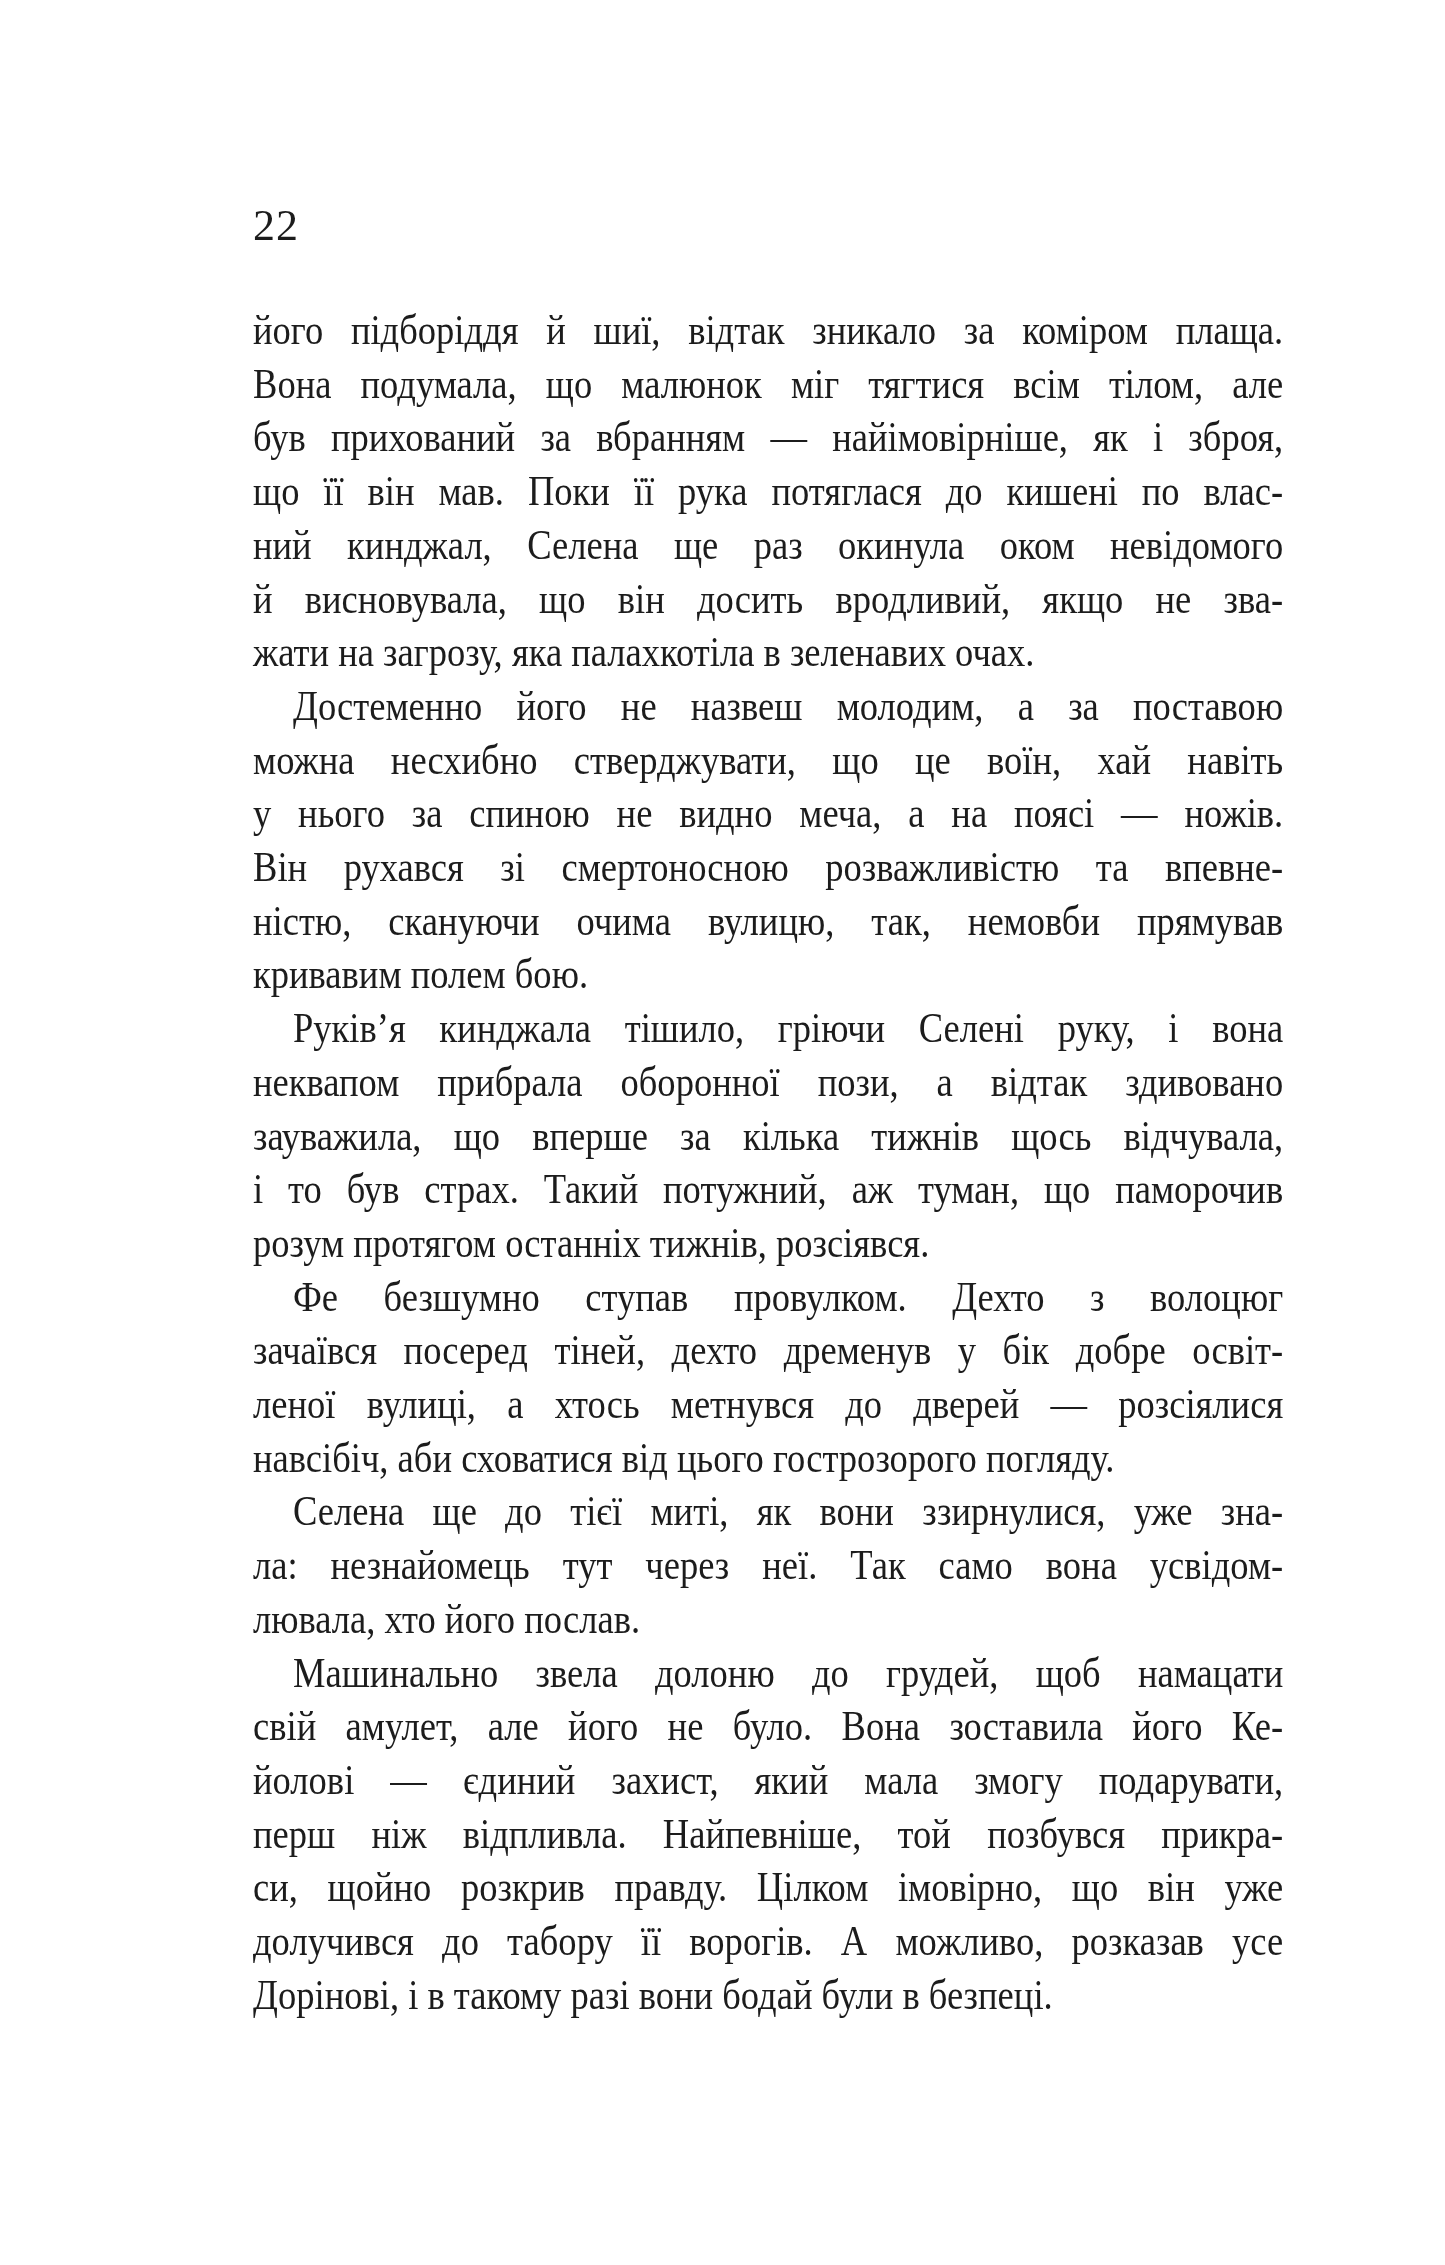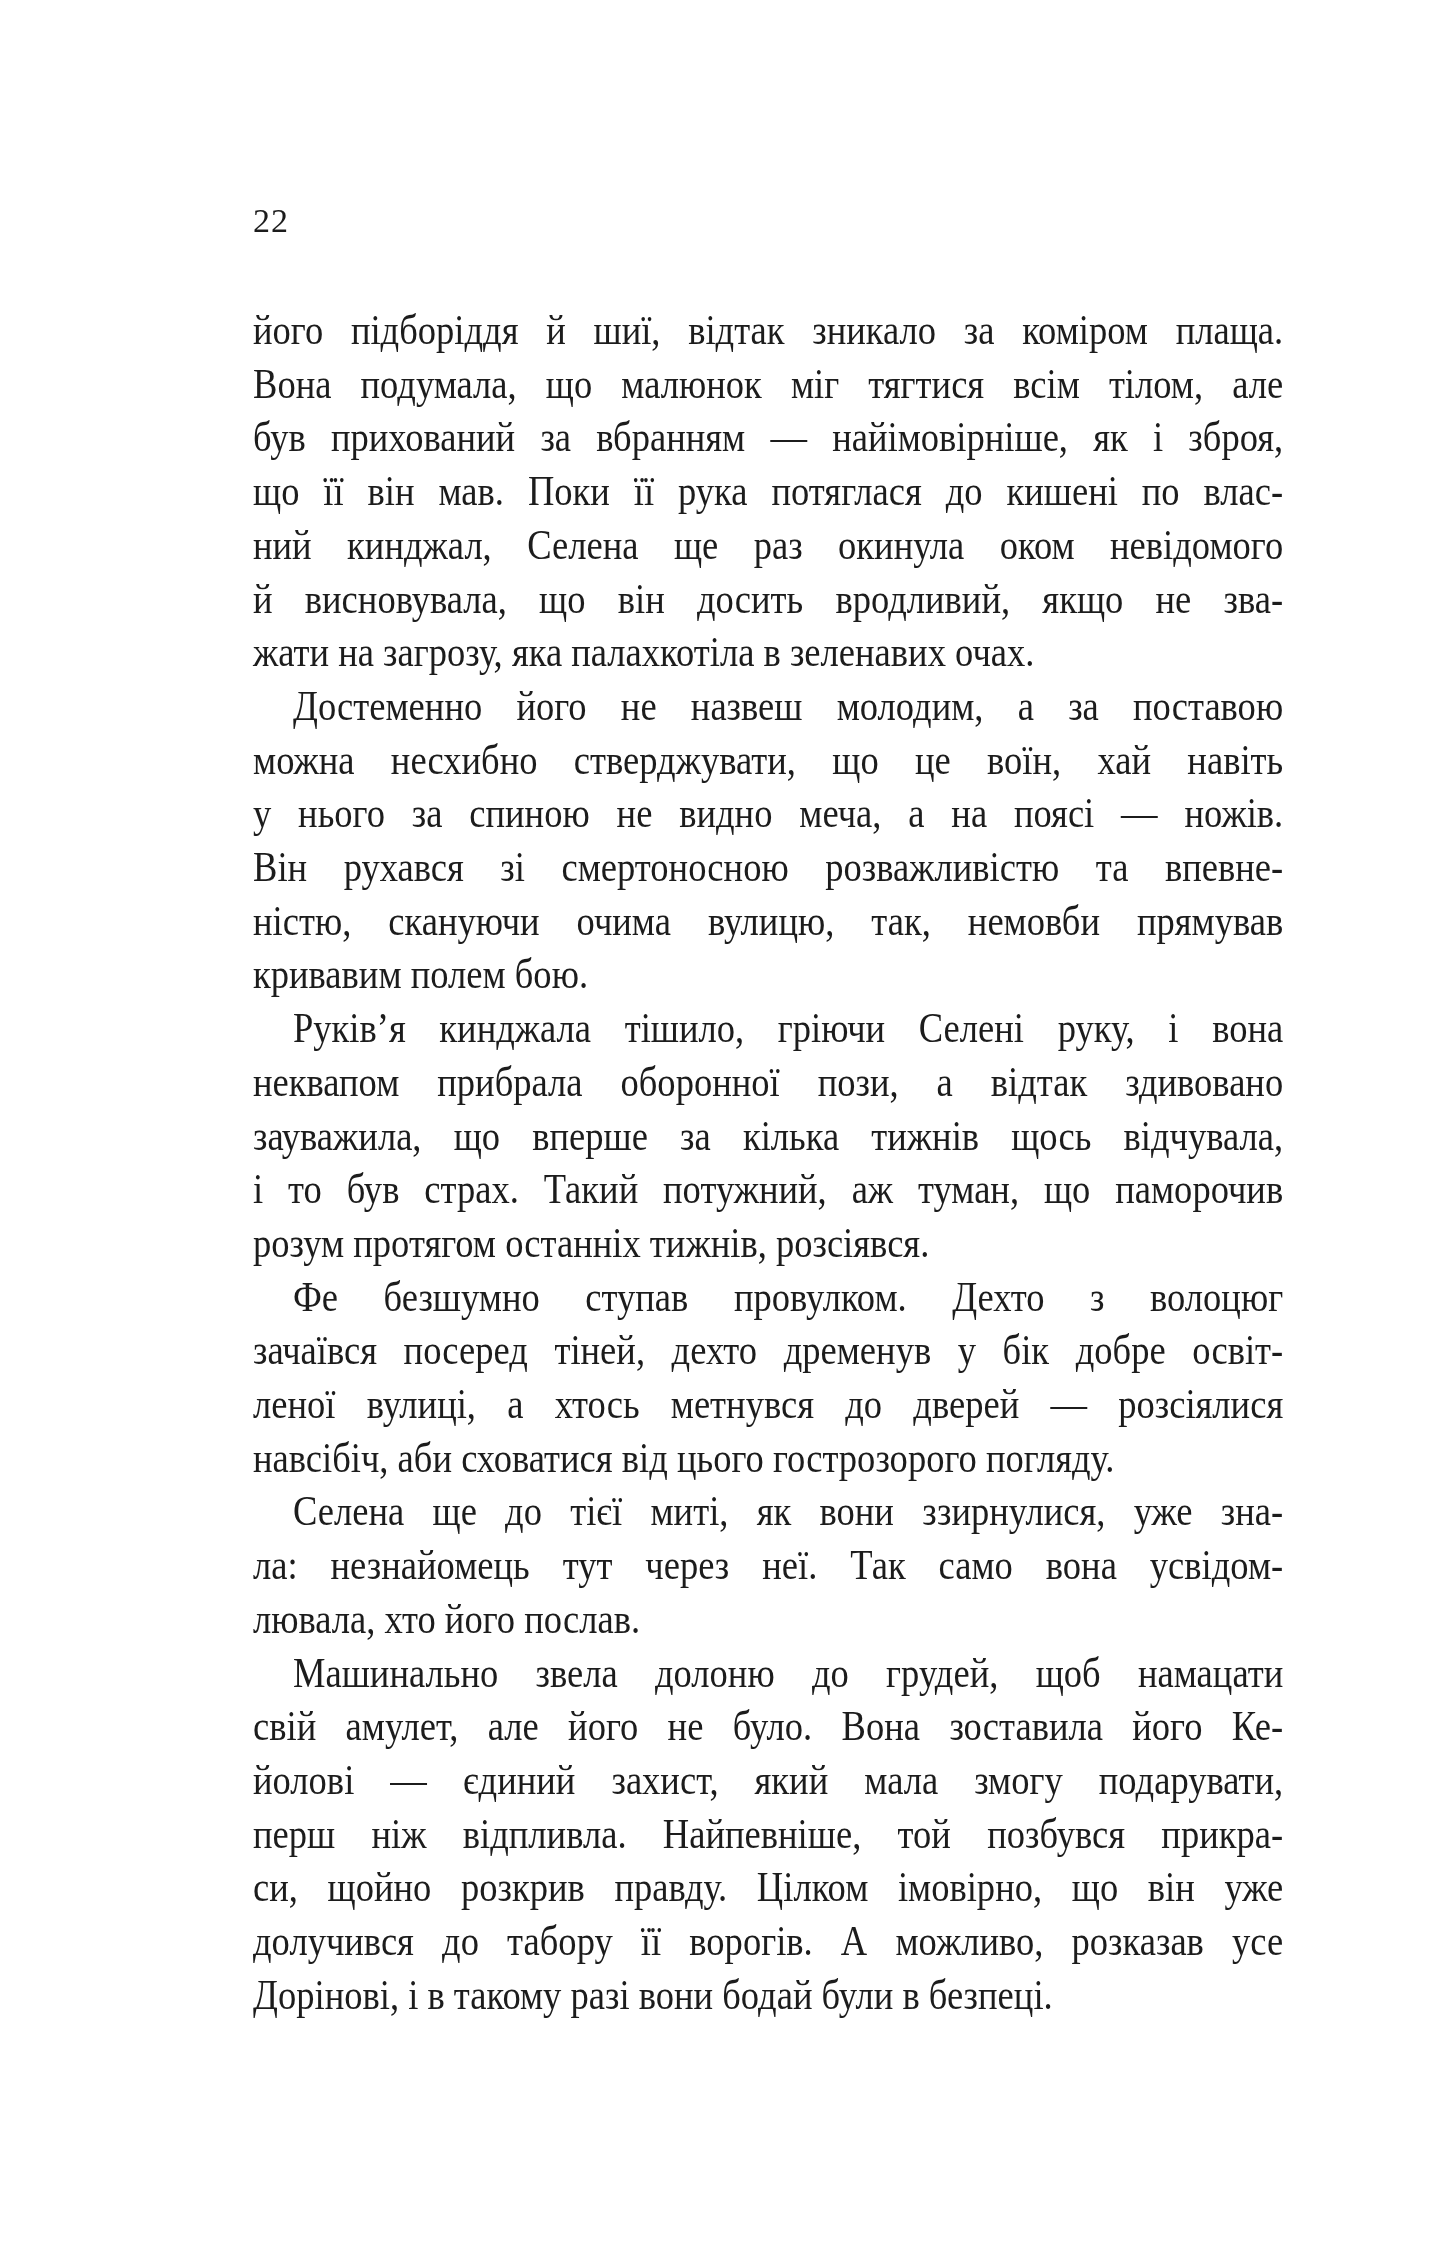--- a/index.html
+++ b/index.html
@@ -13,21 +13,21 @@
     height: 2265px;
     background: #ffffff;
     overflow: hidden;
     font-family: "Liberation Serif", serif;
     color: #1c1c1c;
   }
   .page-number {
     position: absolute;
     left: 253px;
     top: 204px;
-    font-size: 34px;
+    font-size: 44px;
     line-height: 1;
     letter-spacing: 1px;
   }
   .text-block {
     position: absolute;
     left: 253px;
     top: 303px;
     width: 1212px;
     transform: scaleX(0.85);
     transform-origin: top left;

